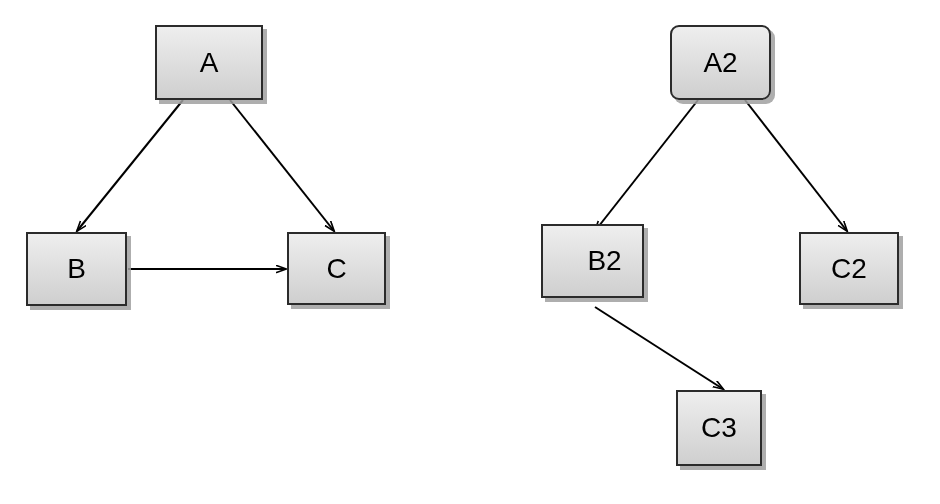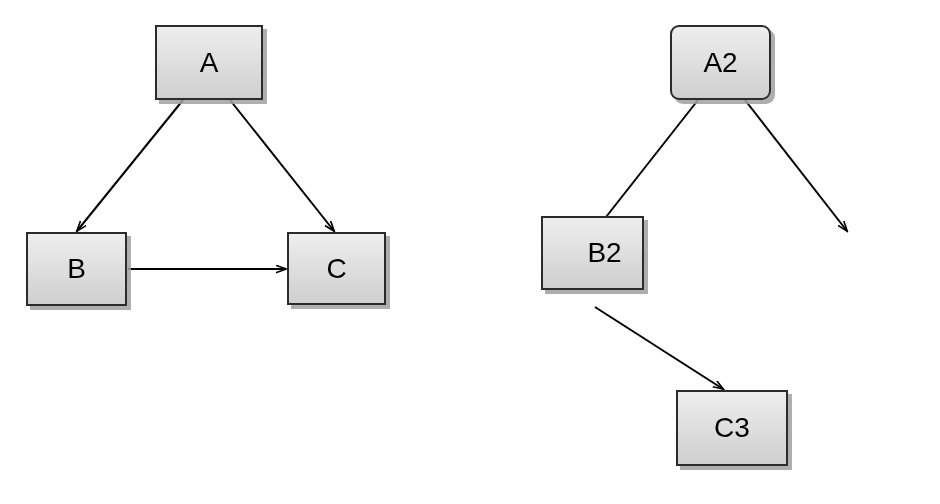--- a/index.html
+++ b/index.html
@@ -84,22 +84,25 @@
   </div>
 
   <div class="node" style="left: 287px; top: 232px; width: 99px; height: 73px; border-color: rgb(43, 43, 43); background: linear-gradient(rgb(238, 238, 238) 0%, rgb(207, 207, 207) 100%);">
     <span class="node-label" style="color: rgb(0, 0, 0);">C</span>
   </div>
 
   <div class="node" style="left: 670px; top: 25px; width: 101px; height: 75px; border-color: rgb(43, 43, 43); background: linear-gradient(rgb(238, 238, 238) 0%, rgb(207, 207, 207) 100%); border-radius: 9px;">
     <span class="node-label" style="color: rgb(0, 0, 0);">A2</span>
   </div>
 
-  <div class="node" style="left: 541px; top: 216px; width: 103px; height: 74px; border-color: rgb(43, 43, 43); background: linear-gradient(rgb(238, 238, 238) 0%, rgb(207, 207, 207) 100%); padding-left: 24px;">
+  <div class="node" style="left: 541px; top: 224px; width: 103px; height: 74px; border-color: rgb(43, 43, 43); background: linear-gradient(rgb(238, 238, 238) 0%, rgb(207, 207, 207) 100%); padding-left: 24px;">
     <span class="node-label" style="color: rgb(0, 0, 0);">B2</span>
   </div>
 
+  <div class="node" style="left: 799px; top: 232px; width: 100px; height: 73px; border-color: rgb(43, 43, 43); background: linear-gradient(rgb(238, 238, 238) 0%, rgb(207, 207, 207) 100%);">
+    <span class="node-label" style="color: rgb(0, 0, 0);">C2</span>
+  </div>
 
-  <div class="node" style="left: 676px; top: 390px; width: 112px; height: 76px; border-color: rgb(43, 43, 43); background: linear-gradient(rgb(238, 238, 238) 0%, rgb(207, 207, 207) 100%);">
+  <div class="node" style="left: 676px; top: 390px; width: 86px; height: 76px; border-color: rgb(43, 43, 43); background: linear-gradient(rgb(238, 238, 238) 0%, rgb(207, 207, 207) 100%);">
     <span class="node-label" style="color: rgb(0, 0, 0);">C3</span>
   </div>
 
 </div>
 
 </body></html>

